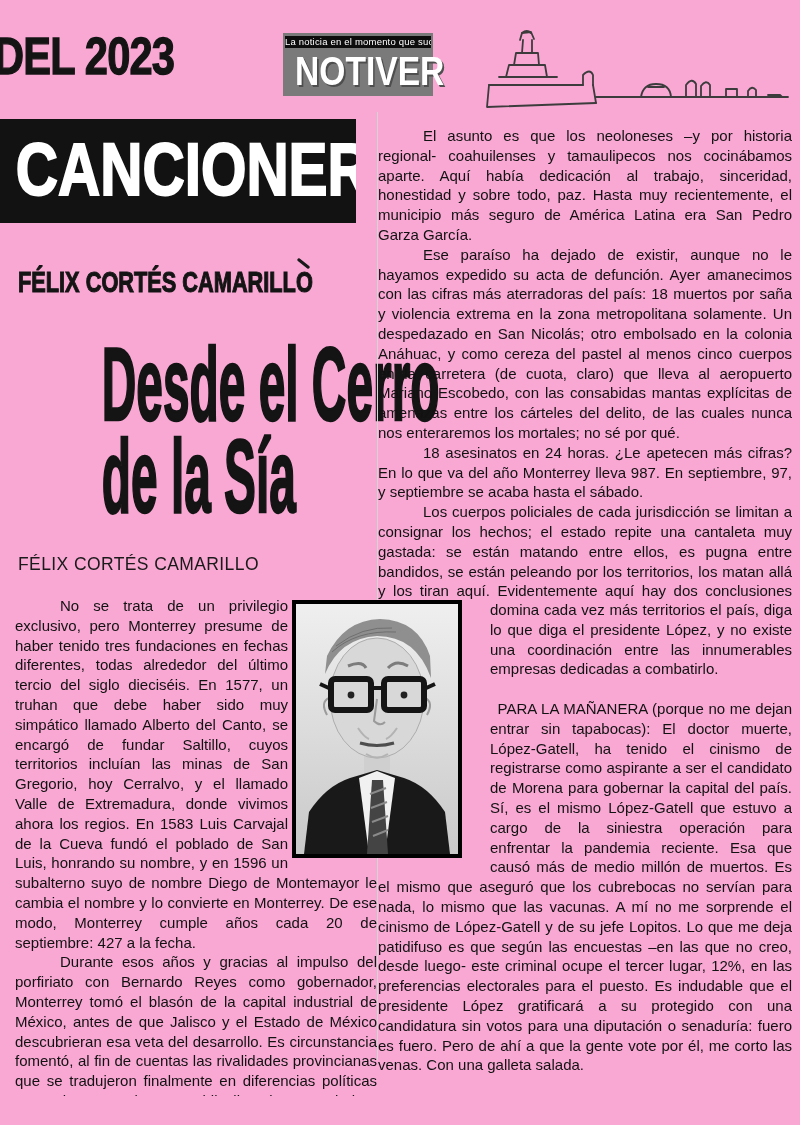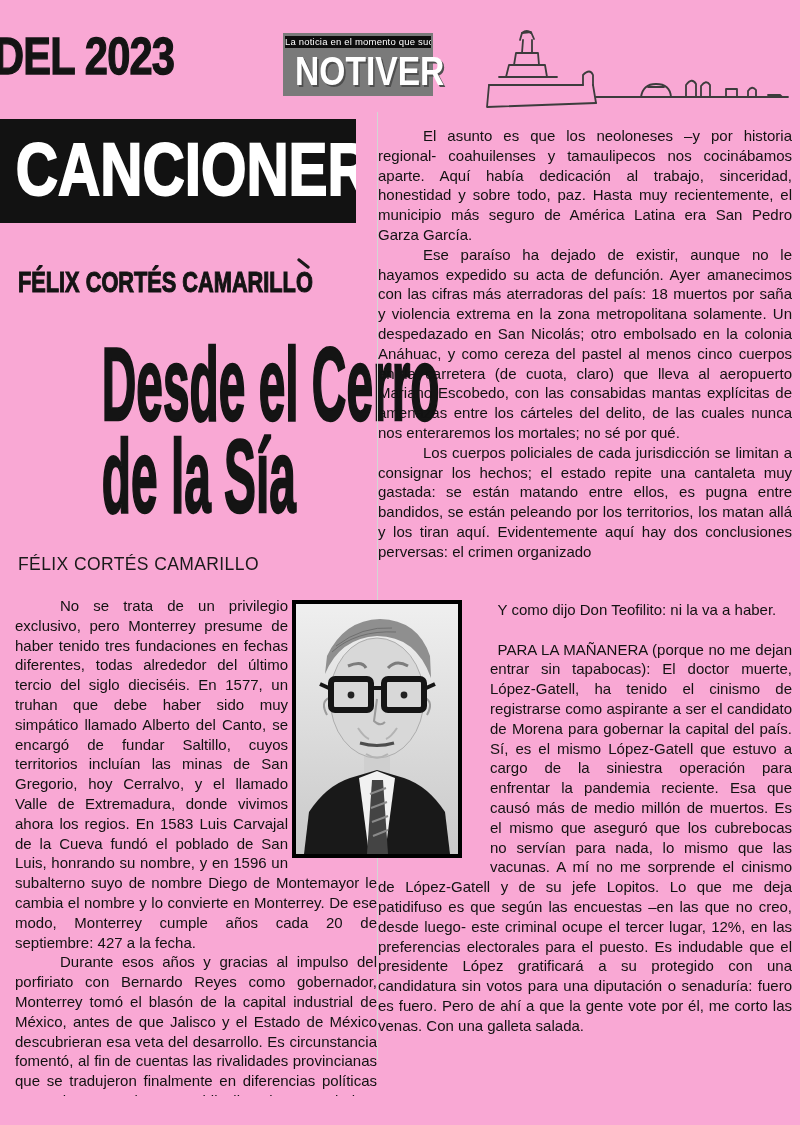--- a/index.html
+++ b/index.html
@@ -138,28 +138,29 @@
     <div>
         <p>   No se trata de un privilegio exclusivo, pero Monterrey presume de haber tenido tres fundaciones en fechas diferentes, todas alrededor del último tercio del siglo dieciséis. En 1577, un truhan que debe haber sido muy simpático llamado Alberto del Canto, se encargó de fundar Saltillo, cuyos territorios incluían las minas de San Gregorio, hoy Cerralvo, y el llamado Valle de Extremadura, donde vivimos ahora los regios. En 1583 Luis Carvajal de la Cueva fundó el poblado de San Luis, honrando su nombre, y en 1596 un subalterno suyo de nombre Diego de Montemayor le cambia el nombre y lo convierte en Monterrey. De ese modo, Monterrey cumple años cada 20 de septiembre: 427 a la fecha.</p>
         <p>   Durante esos años y gracias al impulso del porfiriato con Bernardo Reyes como gobernador, Monterrey tomó el blasón de la capital industrial de México, antes de que Jalisco y el Estado de México descubrieran esa veta del desarrollo. Es circunstancia fomentó, al fin de cuentas las rivalidades provincianas que se tradujeron finalmente en diferencias políticas entre el Norte y el Centro, ridiculizando por un lado a los chilangos y por el otro a los broncos del norte.</p>
       </div>
   </div>
 
   <div class="abs flow right-top">
     <div>
         <p>   El asunto es que los neoloneses –y por historia regional- coahuilenses y tamaulipecos nos cocinábamos aparte. Aquí había dedicación al trabajo, sinceridad, honestidad y sobre todo, paz. Hasta muy recientemente, el municipio más seguro de América Latina era San Pedro Garza García.</p>
         <p>   Ese paraíso ha dejado de existir, aunque no le hayamos expedido su acta de defunción. Ayer amanecimos con las cifras más aterradoras del país: 18 muertos por saña y violencia extrema en la zona metropolitana solamente. Un despedazado en San Nicolás; otro embolsado en la colonia Anáhuac, y como cereza del pastel al menos cinco cuerpos en la carretera (de cuota, claro) que lleva al aeropuerto Mariano Escobedo, con las consabidas mantas explícitas de amenazas entre los cárteles del delito, de las cuales nunca nos enteraremos los mortales; no sé por qué.</p>
+        <p>   18 asesinatos en 24 horas. ¿Le apetecen más cifras? En lo que va del año Monterrey lleva 987. En septiembre, 97, y septiembre se acaba hasta el sábado.</p>
         <p>   Los cuerpos policiales de cada jurisdicción se limitan a consignar los hechos; el estado repite una cantaleta muy gastada: se están matando entre ellos, es pugna entre bandidos, se están peleando por los territorios, los matan allá y los tiran aquí. Evidentemente aquí hay dos conclusiones perversas: el crimen organizado</p>
       </div>
   </div>
 
   <div class="abs flow right-bottom">
     <div class="wrap-spacer"></div>
     <div>
-        <p> Y como dijo Don Teofilito: ni la va a haber.</p>
+        <p>domina cada vez más territorios el país, diga lo que diga el presidente López, y no existe una coordinación entre las innumerables empresas dedicadas a combatirlo.</p>
         <p>&nbsp;</p>
         <p> PARA LA MAÑANERA (porque no me dejan entrar sin tapabocas): El doctor muerte, López-Gatell, ha tenido el cinismo de registrarse como aspirante a ser el candidato de Morena para gobernar la capital del país. Sí, es el mismo López-Gatell que estuvo a cargo de la siniestra operación para enfrentar la pandemia reciente. Esa que causó más de medio millón de muertos. Es el mismo que aseguró que los cubrebocas no servían para nada, lo mismo que las vacunas. A mí no me sorprende el cinismo de López-Gatell y de su jefe Lopitos. Lo que me deja patidifuso es que según las encuestas –en las que no creo, desde luego- este criminal ocupe el tercer lugar, 12%, en las preferencias electorales para el puesto. Es indudable que el presidente López gratificará a su protegido con una candidatura sin votos para una diputación o senaduría: fuero es fuero. Pero de ahí a que la gente vote por él, me corto las venas. Con una galleta salada.</p>
       </div>
 
   </div>
 
   <div class="abs photo">
     <svg width="162" height="250" viewBox="0 0 162 250">
       <defs>
         <linearGradient id="bgg" x1="0" y1="0" x2="0" y2="1">

